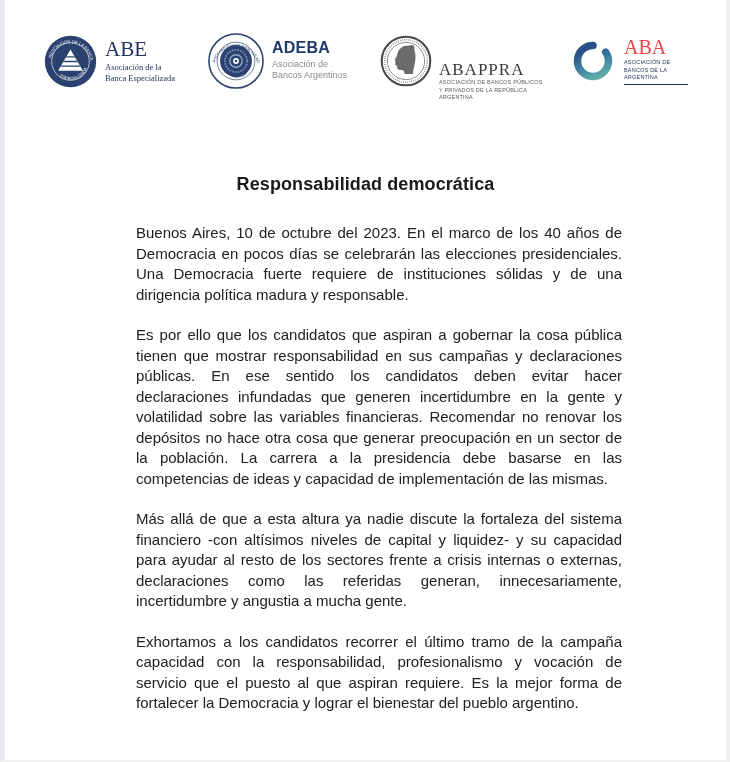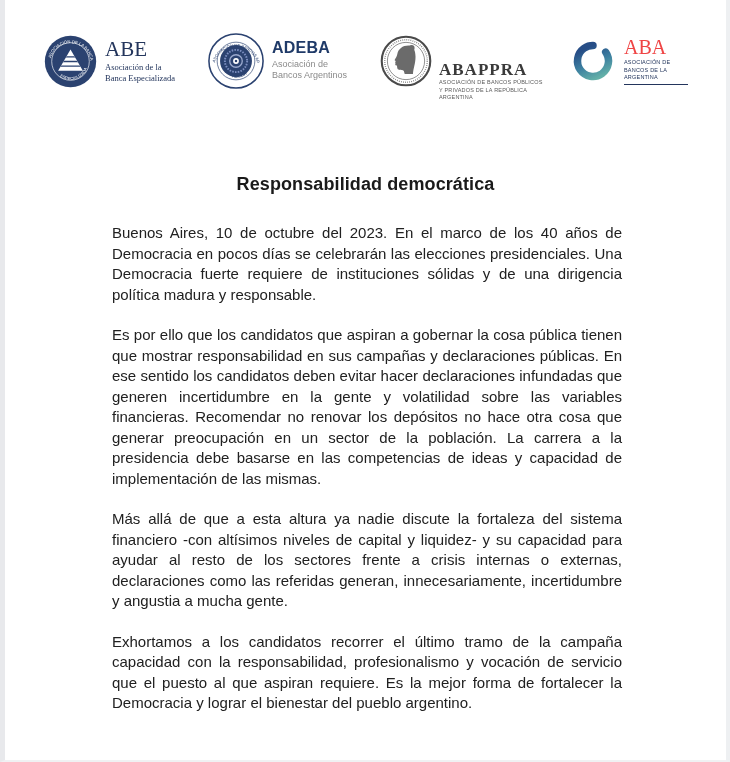--- a/index.html
+++ b/index.html
@@ -21,33 +21,33 @@
 
   
   .abe-name { font-family:"Liberation Serif", serif; font-size:21px; color:#23355c; line-height:1; }
   .abe-sub  { font-family:"Liberation Serif", serif; font-size:8.5px; color:#23355c; width:76px; line-height:1.25; margin-top:2px; }
 
   
   .adeba-name { font-weight:bold; font-size:16px; color:#1f3a68; line-height:1.05; letter-spacing:0.2px; }
   .adeba-sub  { font-size:9px; color:#8a8a8a; width:82px; line-height:1.3; margin-top:2px; }
 
   
-  .abappra-name { font-family:"Liberation Serif", serif; font-weight:bold; font-size:17px; color:#3a3a3a; letter-spacing:1px; line-height:1;margin-top:41px; }
+  .abappra-name { font-family:"Liberation Serif", serif; font-weight:normal; font-size:17px; color:#3a3a3a; letter-spacing:1px; line-height:1;margin-top:41px; }
   .abappra-sub  { font-size:5.5px; color:#5a5a5a; width:104px; line-height:1.35; margin-top:1px; letter-spacing:0.2px; }
 
   
   .aba-name { font-family:"Liberation Serif", serif; font-size:20px; color:#ef4444; line-height:1; }
   .aba-sub  { font-size:5.5px; color:#23355c; width:64px; line-height:1.35; margin-top:2px;
               border-bottom:1px solid #23355c; padding-bottom:2px; letter-spacing:0.2px; }
 
   .doc-title {
     text-align:center; font-weight:bold; font-size:18px; color:#1a1a1a;
     margin-top:80px; line-height:24px; letter-spacing:0.1px;
   }
-  .doc-body { padding:0 104px 0 107px; margin-top:27px; }
+  .doc-body { padding:0 104px 0 107px; margin-top:27px;margin-left:24px; }
   .doc-body p {
     font-size:15px; line-height:20.5px; color:#212121;
     text-align:justify; margin-bottom:20px;
   }
 </style>
 </head>
 <body>
 
 <div class="page">
 

